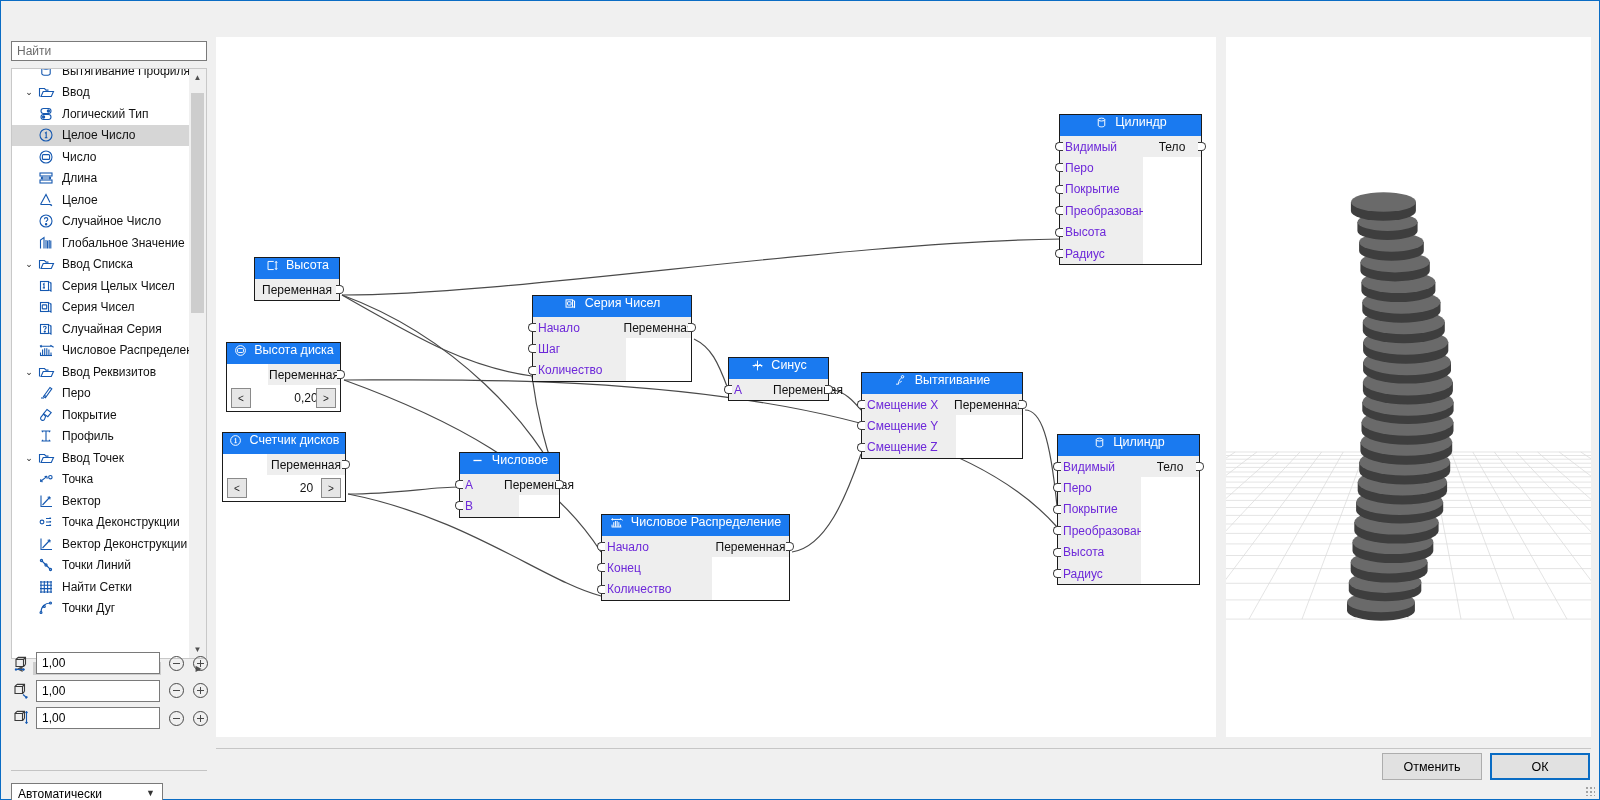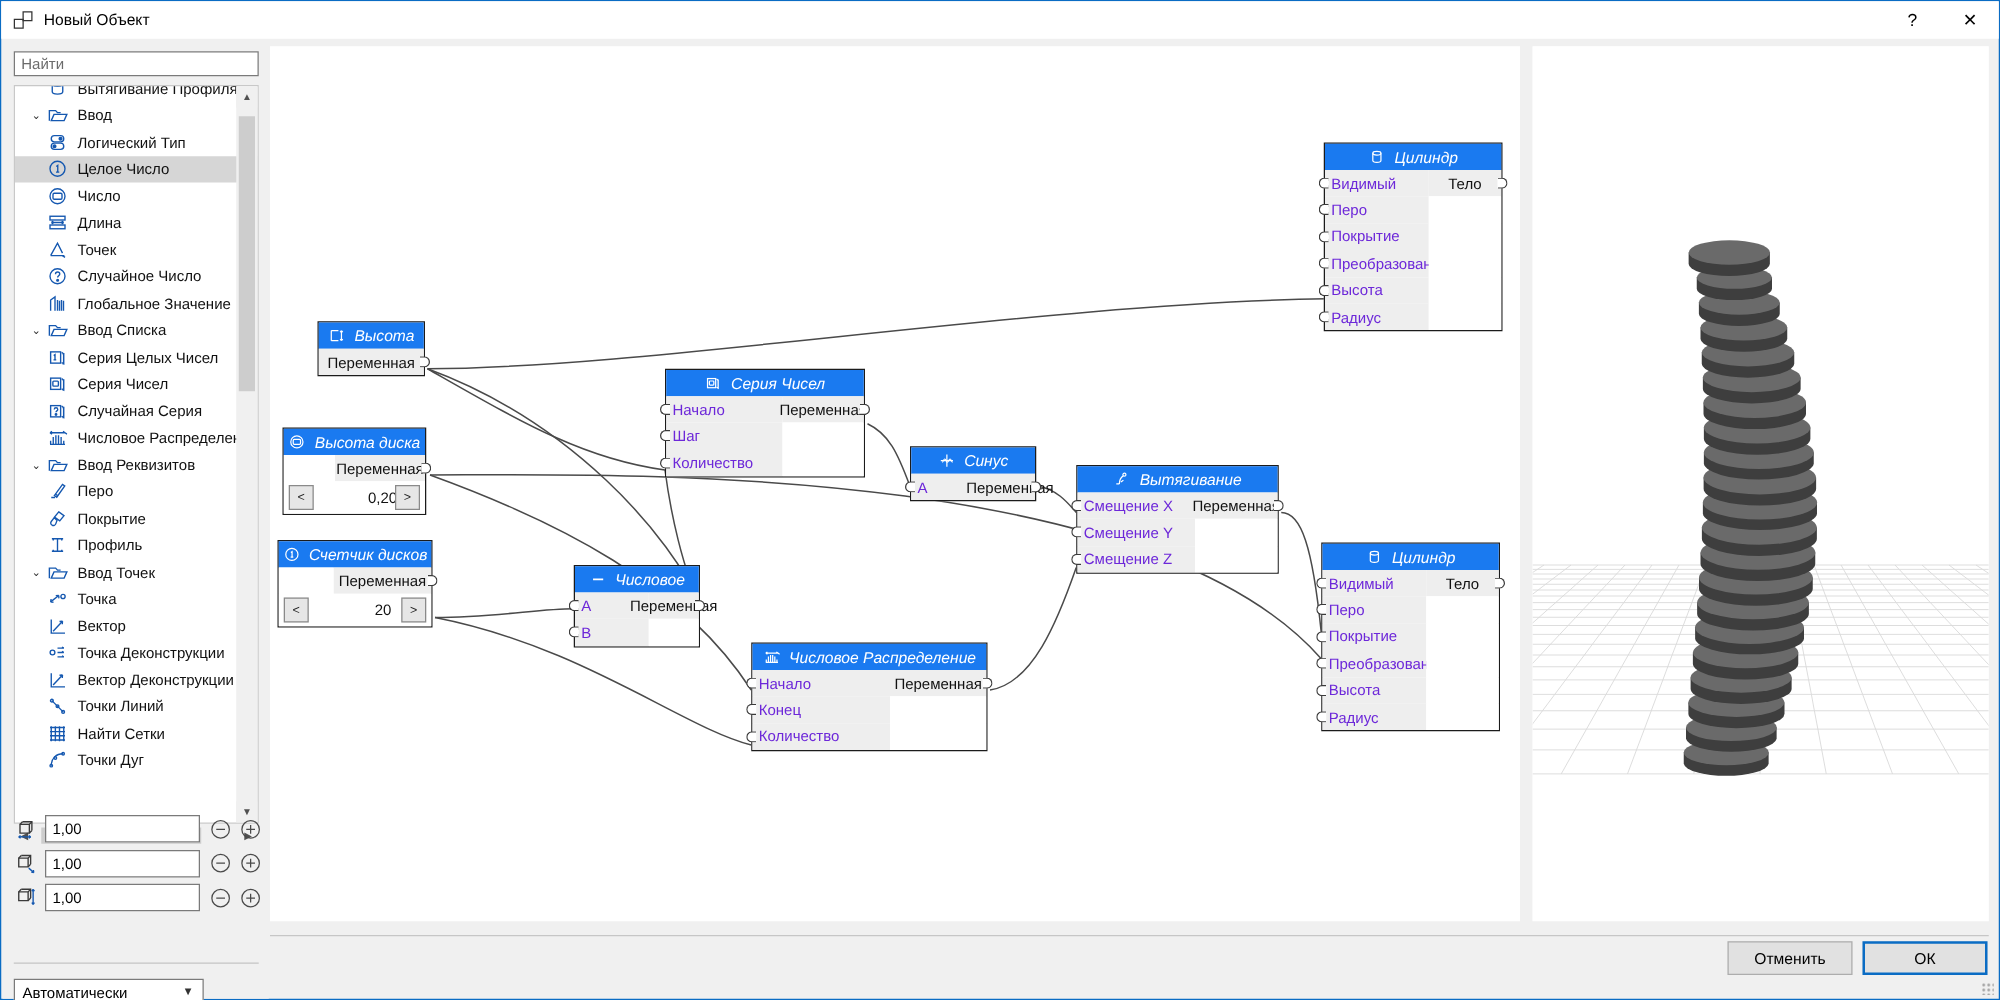--- a/index.html
+++ b/index.html
@@ -199,24 +199,23 @@
     position: absolute;
     background: #ffffff;
     border: 1px solid #1b1b1b;
     font-size: 12px;
     cursor: default;
   }
   .node .hdr {
     height: 21px;
     background: #1a7af0;
     color: #ffffff;
-    display: flex; align-items: center; justify-content: center;
+    display: flex; align-items: flex-start; justify-content: center;
     gap: 7px;
     font-size: 12.5px;
-    font-style: italic;
   }
   .node .hdr .hicon {
     width: 14px; height: 14px;
     display: flex; align-items: center; justify-content: center;
   }
   .node .body { position: relative; }
   .node .prow {
     height: 21.4px;
     display: flex; align-items: stretch;
     position: relative;
@@ -292,27 +291,20 @@
     background:
       radial-gradient(#9a9a9a 1px, transparent 1.2px) 0 0/4px 4px;
     opacity: .9;
   }
 </style>
 </head>
 <body>
 
 <div id="app">
 
-  <div id="titlebar">
-    <div class="tb-icon"></div>
-    <div id="title-text">Новый Объект</div>
-    <div class="spacer"></div>
-    <div class="tb-btn">?</div>
-    <div class="tb-btn">✕</div>
-  </div>
 
   <div id="leftpanel">
     <input id="search-input" type="text" placeholder="Найти" style="">
 
     <div id="tree-wrap">
       <div id="tree" style="transform: translateY(-9px);">
           <div class="tree-row">
             <span class="node-icon">
               <svg width="16" height="16" viewBox="0 0 16 16" fill="none" stroke="#1558b0" stroke-width="1.1">
                 <ellipse cx="8" cy="4.2" rx="4.2" ry="1.9"></ellipse>
@@ -370,21 +362,21 @@
             </span>
             <span class="lbl">Длина</span>
           </div>
           <div class="tree-row">
             <span class="node-icon">
               <svg width="16" height="16" viewBox="0 0 16 16" fill="none" stroke="#1558b0" stroke-width="1.1">
                 <path d="M2.5 12.5h11M2.5 12.5L8 2.5l4 8"></path>
                 <path d="M12 12.5l2 1.4"></path>
               </svg>
             </span>
-            <span class="lbl">Точек</span>
+            <span class="lbl">Целое</span>
           </div>
           <div class="tree-row">
             <span class="node-icon">
               <svg width="16" height="16" viewBox="0 0 16 16" fill="none" stroke="#1558b0" stroke-width="1.1">
                 <circle cx="8" cy="8" r="6"></circle>
                 <path d="M6.4 6.3c0-1 .8-1.7 1.7-1.7s1.7.7 1.7 1.6c0 1.4-1.7 1.4-1.7 2.8"></path>
                 <circle cx="8.1" cy="11.2" r=".7" fill="#1558b0"></circle>
               </svg>
             </span>
             <span class="lbl">Случайное Число</span>

